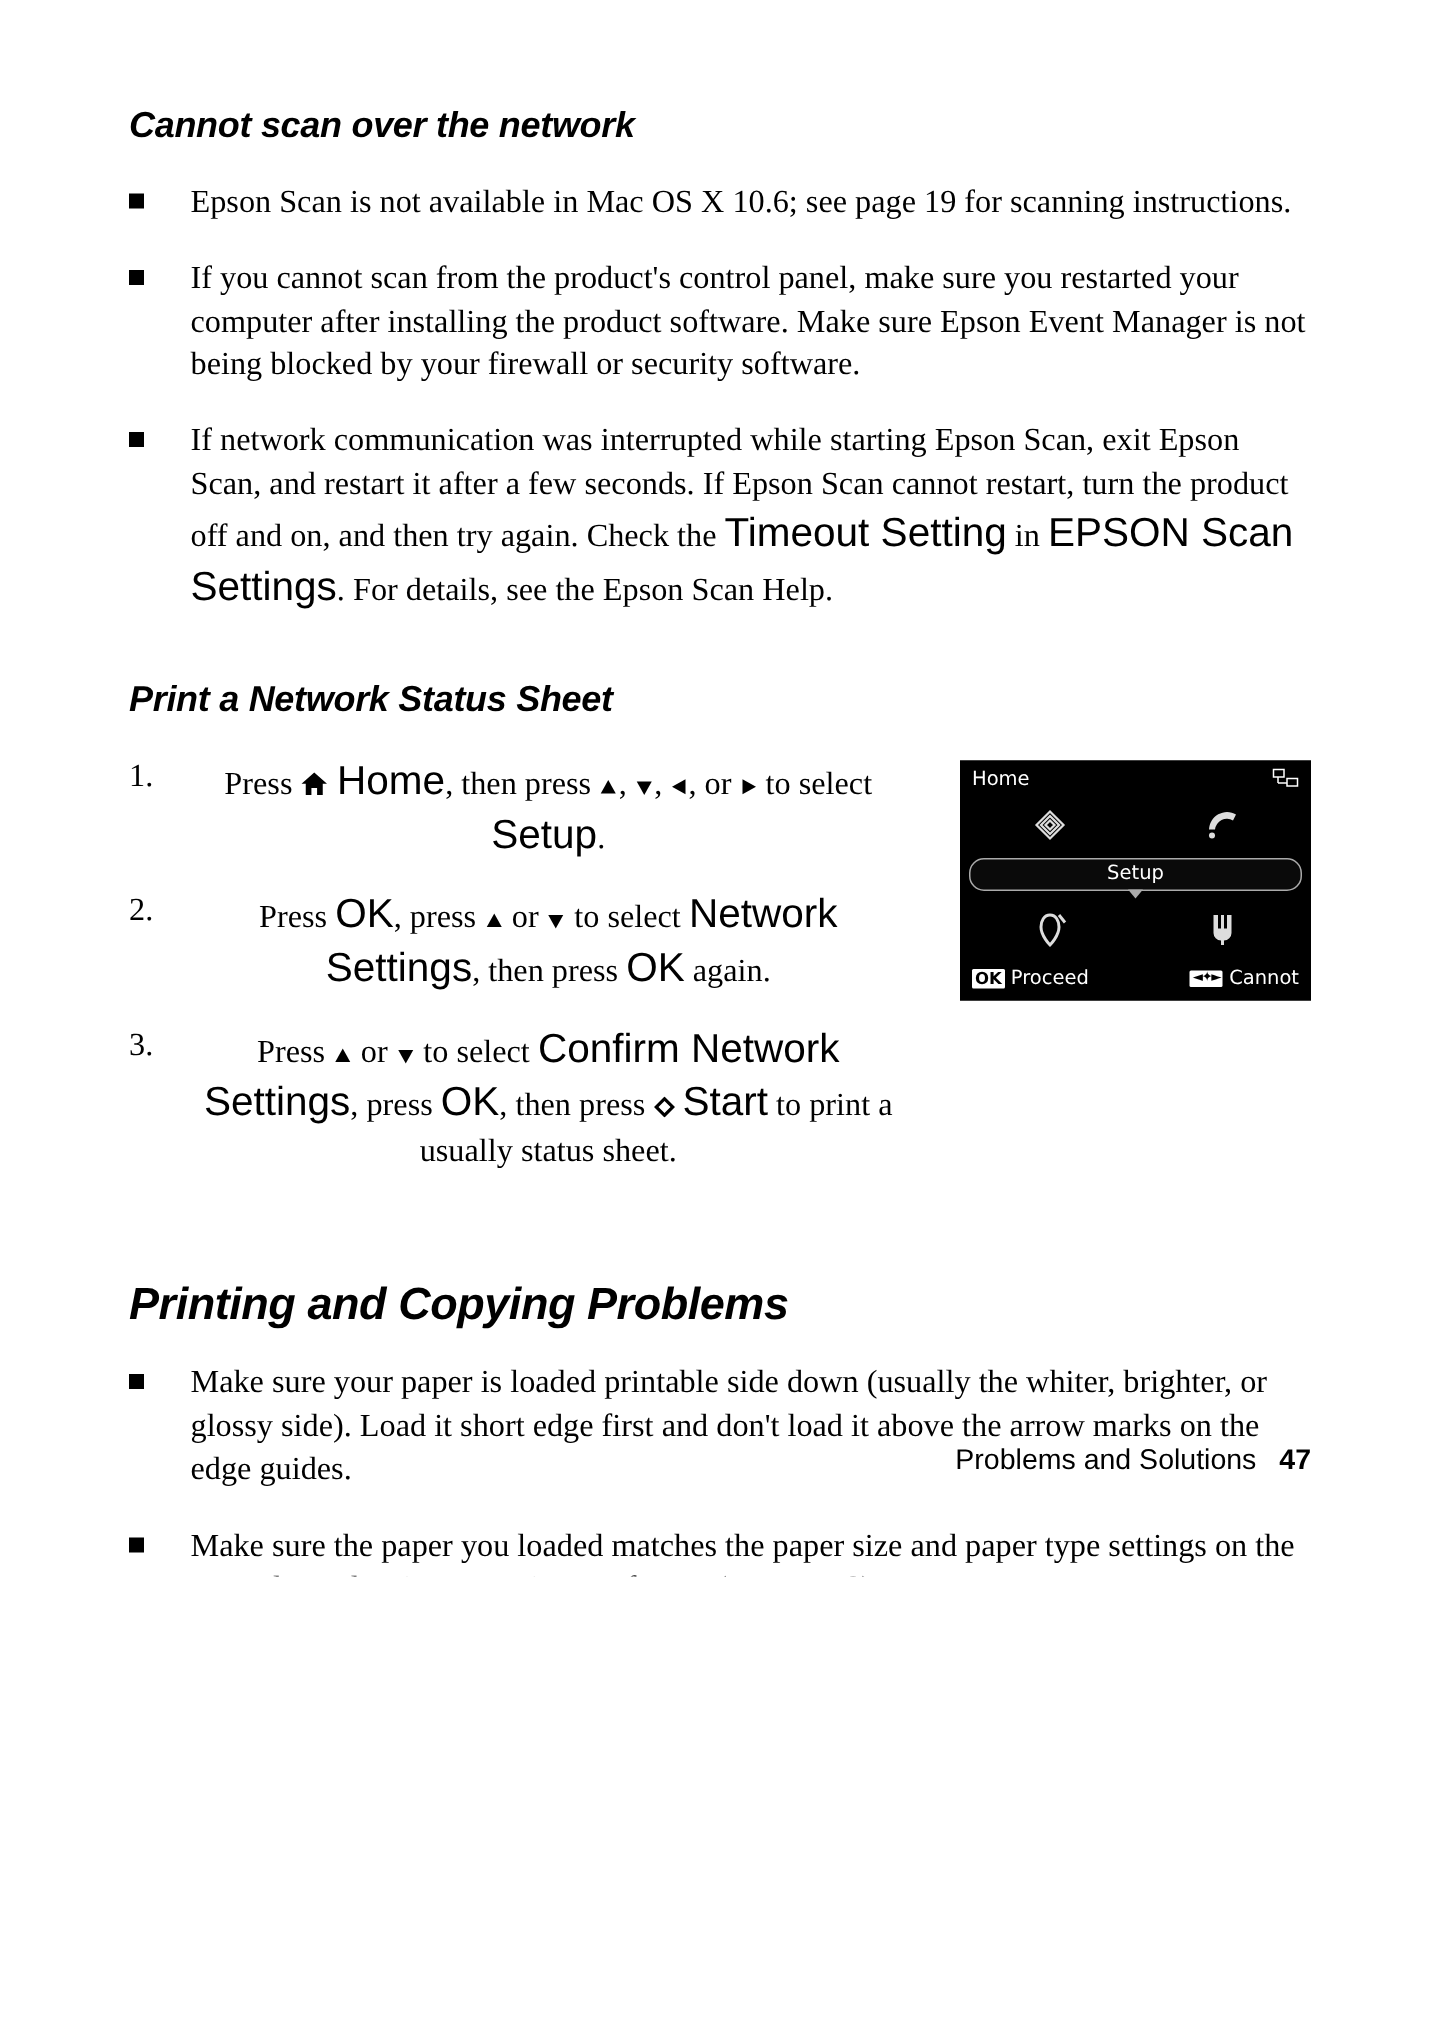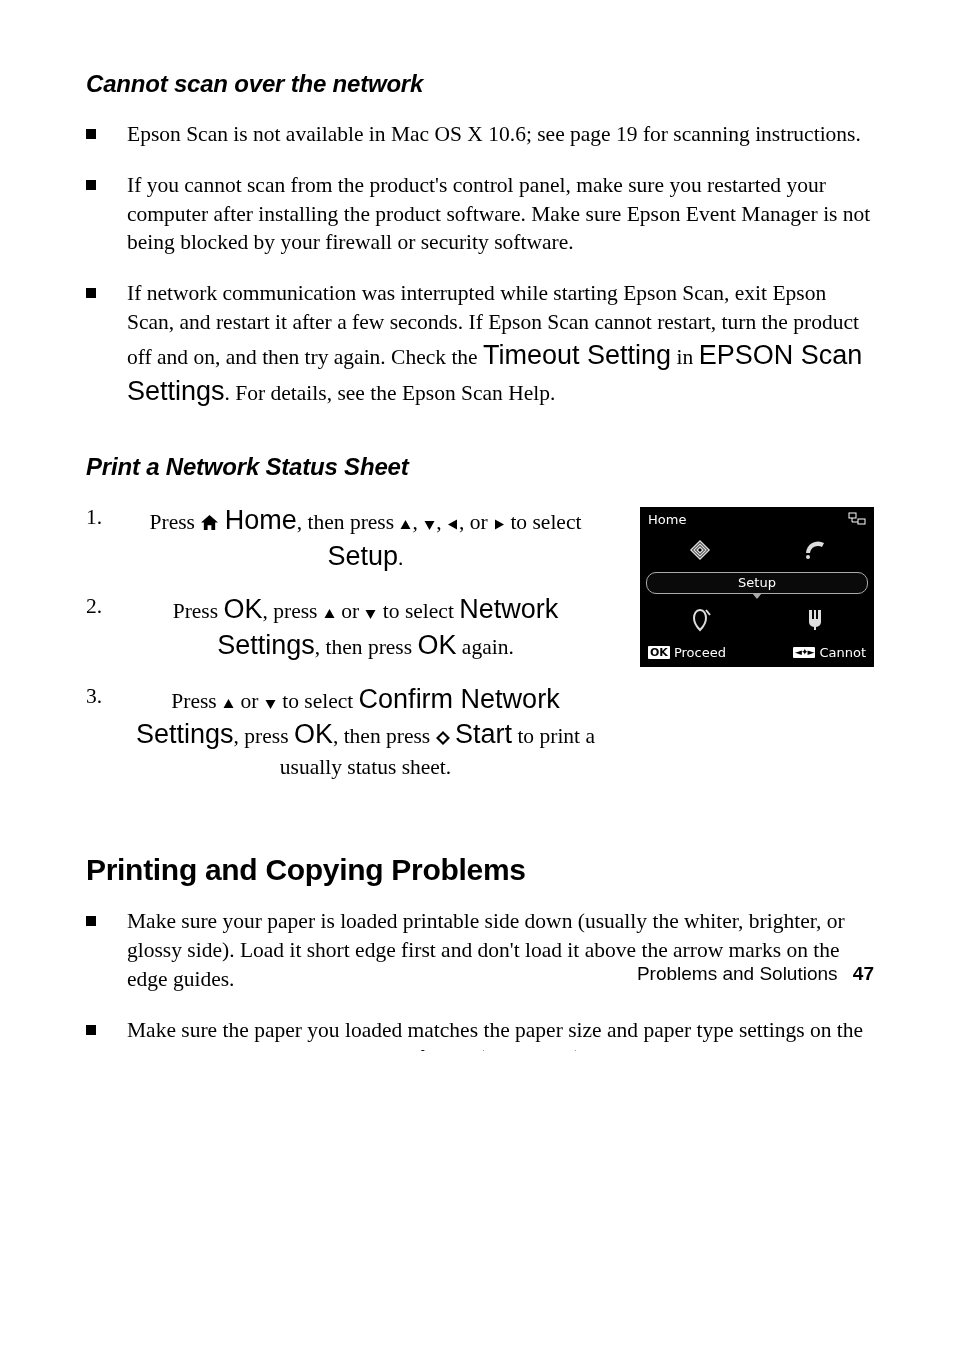--- a/index.html
+++ b/index.html
@@ -21,20 +21,21 @@
     font-family: "Helvetica Neue", Helvetica, Arial, sans-serif;
     font-weight: 700;
     font-style: italic;
     font-size: 24px;
     margin: 0 0 22px 0;
     letter-spacing: -0.2px;
   }
   h2.head {
     font-family: "Helvetica Neue", Helvetica, Arial, sans-serif;
     font-weight: 700;
+    font-style: italic;
     font-size: 30px;
     margin: 54px 0 20px 0;
     letter-spacing: -0.3px;
   }
   ul.sq {
     list-style: none;
     padding: 0;
     margin: 0 0 26px 0;
   }
   ul.sq > li {

